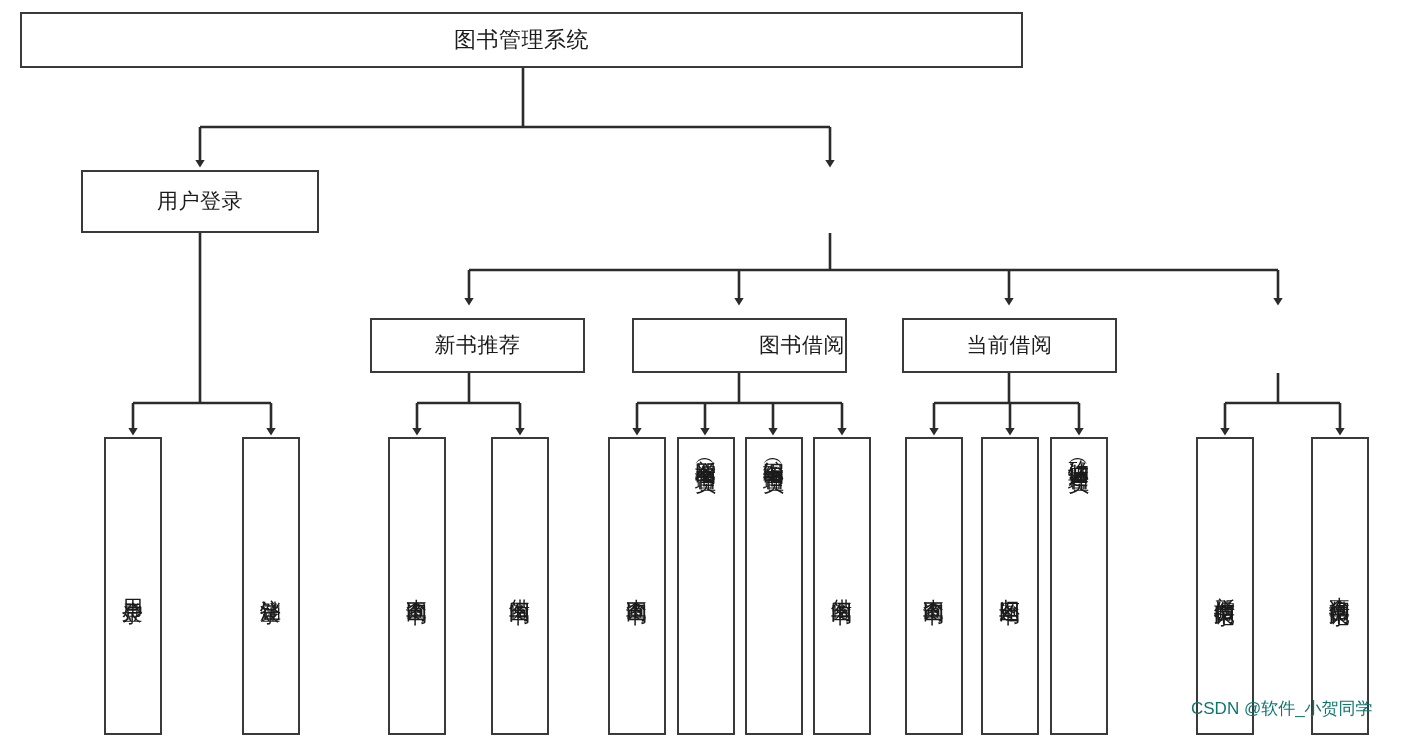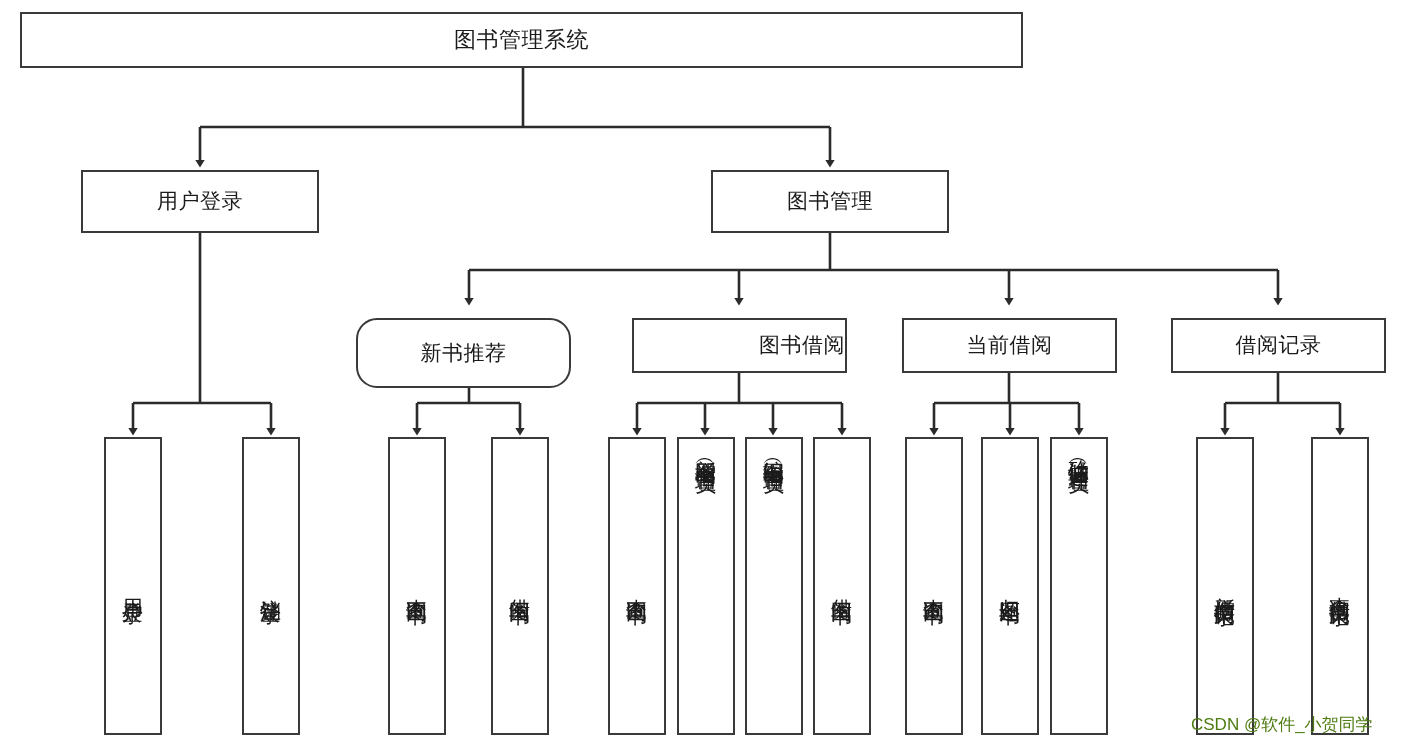--- a/index.html
+++ b/index.html
@@ -63,23 +63,23 @@
     letter-spacing: 2px;
     white-space: nowrap;
   }
   .node.vert.centered {
     align-items: center;
     padding-top: 0;
   }
   #watermark {
     position: absolute;
     left: 1191px;
-    top: 713px;
+    top: 697px;
     font-size: 17px;
-    color: #4d7c0f;
+    color: #0f766e;
     white-space: nowrap;
     z-index: 5;
     font-family: "Liberation Sans", "DejaVu Sans", sans-serif;
   }
 </style>
 </head>
 <body>
 
 <div id="diagram-root">
 
@@ -133,36 +133,30 @@
     </g>
   </svg>
 
   <div class="node horiz root" style="left:20px; top:12px; width:1003px; height:56px;">
     <span class="node-label">图书管理系统</span>
   </div>
 
   <div class="node horiz" style="left:81px; top:170px; width:238px; height:63px;">
     <span class="node-label">用户登录</span>
   </div>
-  <div class="node horiz" style="left:711px; top:170px; width:238px; height:63px;">
-    <span class="node-label">图书管理</span>
-  </div>
-
-  <div class="node horiz" style="left:356px; top:318px; width:215px; height:70px;border-radius:21px;">
+
+  <div class="node horiz" style="left:370px; top:318px; width:215px; height:55px;">
     <span class="node-label">新书推荐</span>
   </div>
   <div class="node horiz" style="left:632px; top:318px; width:215px; height:55px;justify-content:flex-end;">
     <span class="node-label">图书借阅</span>
   </div>
   <div class="node horiz" style="left:902px; top:318px; width:215px; height:55px;align-items:center;">
     <span class="node-label">当前借阅</span>
   </div>
-  <div class="node horiz" style="left:1171px; top:318px; width:215px; height:55px;">
-    <span class="node-label">借阅记录</span>
-  </div>
 
   <div class="node vert centered" style="left:104px; top:437px; width:58px; height:298px;">
     <span class="node-label">用户登录</span>
   </div>
   <div class="node vert centered" style="left:242px; top:437px; width:58px; height:298px;">
     <span class="node-label">注销登录</span>
   </div>
 
   <div class="node vert centered" style="left:388px; top:437px; width:58px; height:298px;">
     <span class="node-label">查询图书</span>

